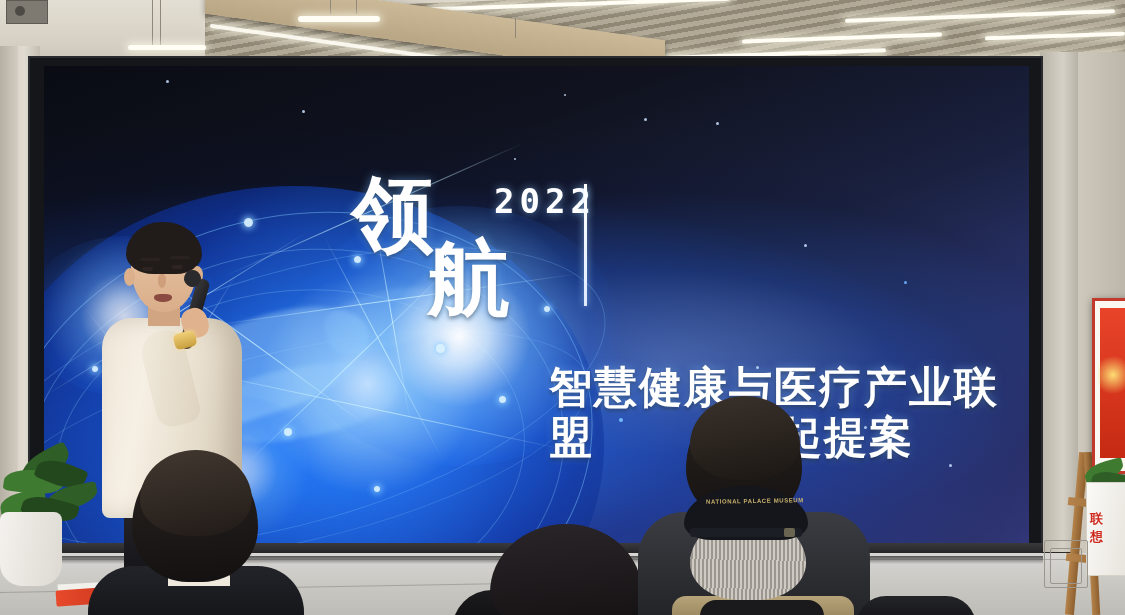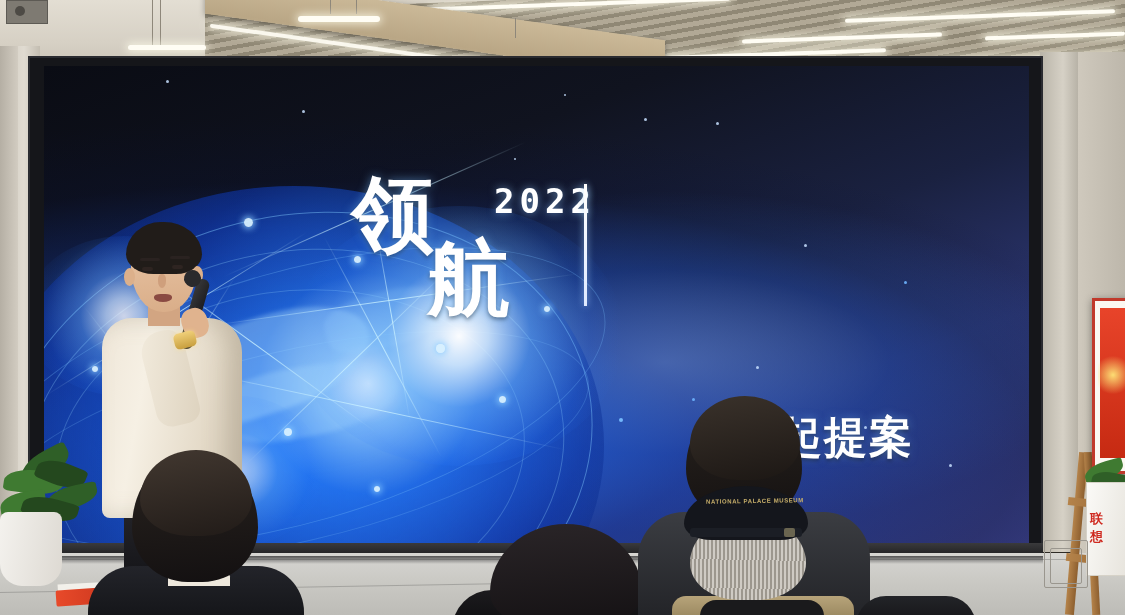--- a/index.html
+++ b/index.html
@@ -362,20 +362,21 @@
     <div class="star" style="left:648px;top:332px;width:3px;height:3px;background:rgba(110,180,255,.9);"></div>
     <div class="star" style="left:575px;top:352px;width:4px;height:4px;background:rgba(120,190,255,.95);"></div>
     <div class="star" style="left:820px;top:360px;width:3px;height:3px;"></div>
     <div class="star" style="left:905px;top:398px;width:3px;height:3px;"></div>
     <div class="star" style="left:470px;top:92px;width:2px;height:2px;"></div>
 
     <div class="slide-title ch-ling">领</div>
     <div class="slide-title ch-hang">航</div>
     <div class="yr">2022</div>
     <div class="vline"></div>
+    <div class="sub1">智慧健康与医疗产业联盟</div>
     <div class="sub2">发起提案</div>
   </div>
 
   <div class="screen-base"></div>
 
   <div class="floor">
     <div class="floor-line" style="left:0;top:6px;width:1125px;"></div>
     <div class="floor-line" style="left:0;top:34px;width:560px;transform:skewY(-1deg);"></div>
   </div>
   <div class="base-shadow"></div>

